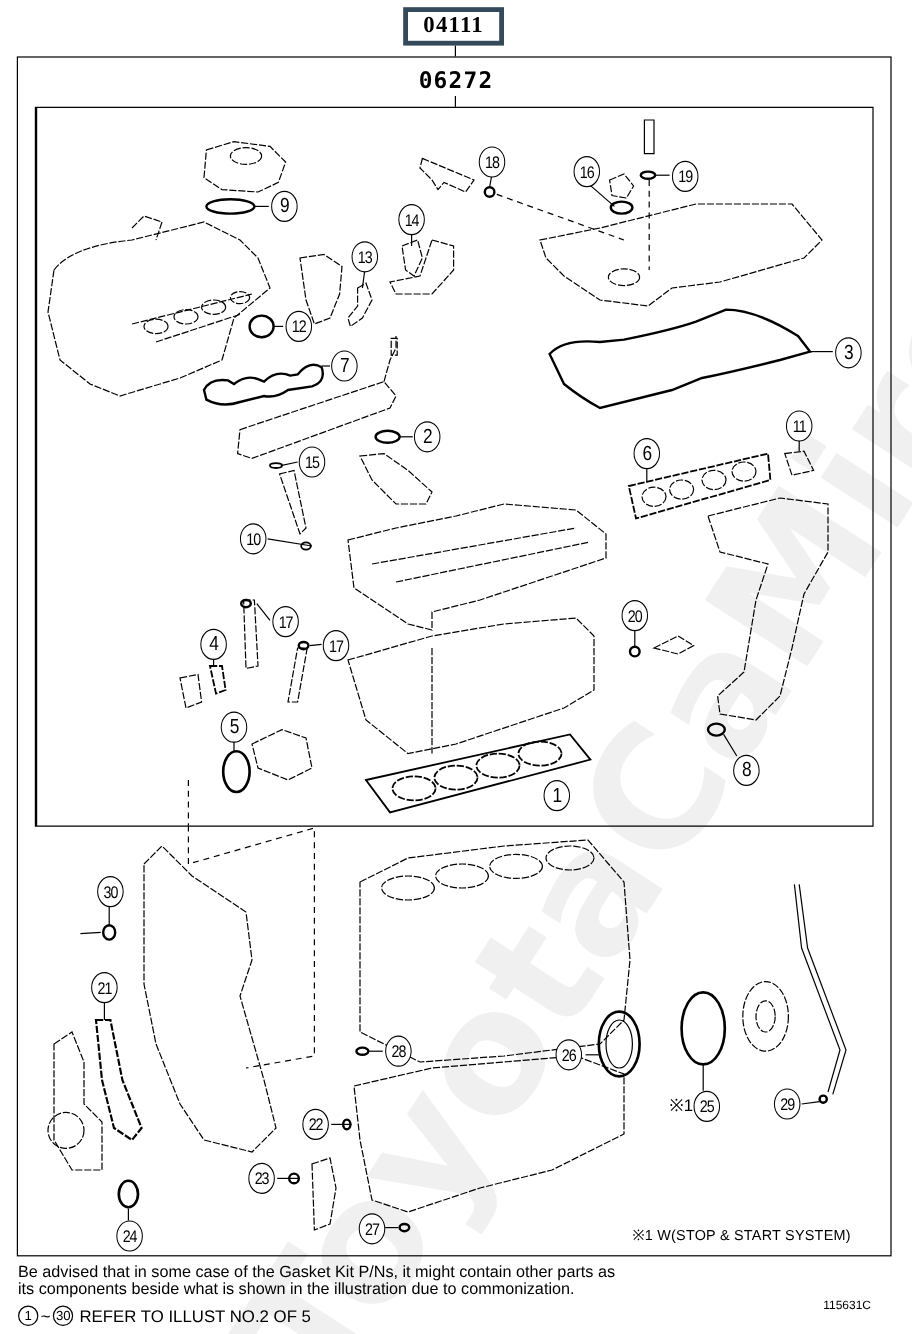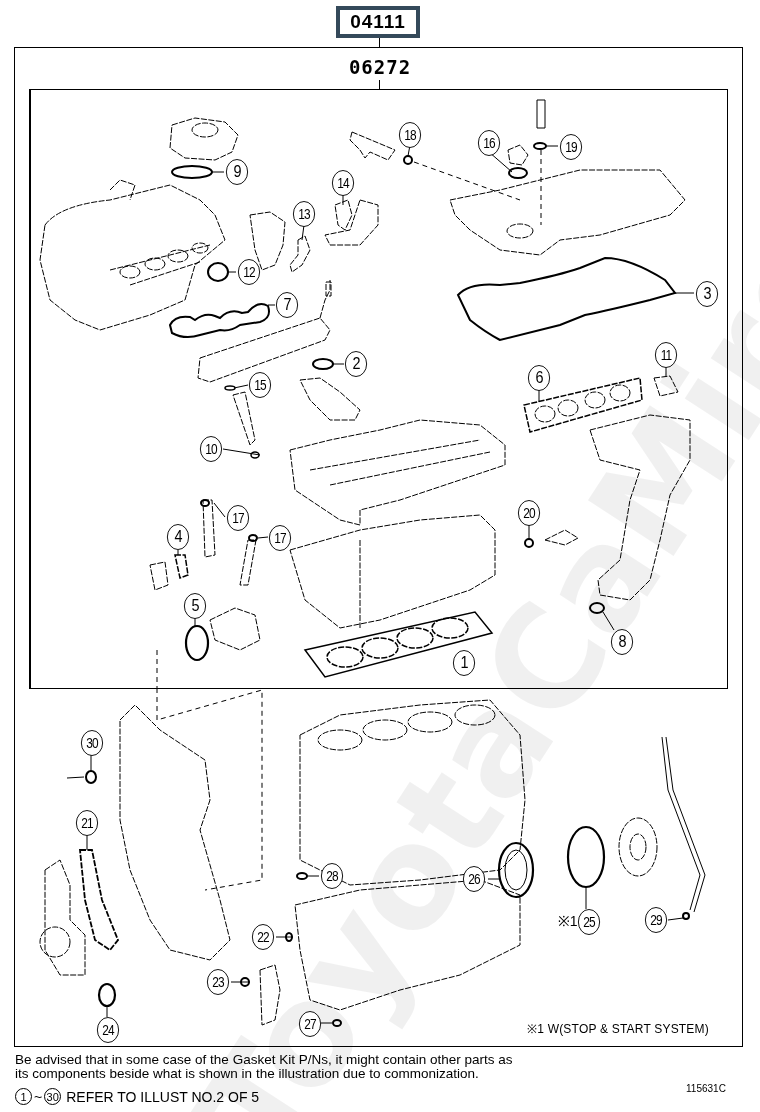--- a/index.html
+++ b/index.html
@@ -1,21 +1,21 @@
 <!DOCTYPE html>
 <html><head>
 <meta charset="utf-8">
 <style>
   html, body { margin: 0; padding: 0; background: #ffffff; }
   body { width: 760px; height: 1112px; position: relative; overflow: hidden;
          font-family: "Liberation Sans", sans-serif; color: #000; }
   .abs { position: absolute; }
   .kit-main { left: 336px; top: 6px; width: 84px; height: 32px; border: 4px solid #34495a;
               box-sizing: border-box; background: #fff; display: flex; align-items: center;
-              justify-content: center; font-family: Liberation Sans, sans-serif;
+              justify-content: center; font-family: Liberation Serif, serif;
               font-weight: bold; font-size: 19px; letter-spacing: 1px; }
   .kit-sub { left: 344px; top: 56px; width: 72px; text-align: center;
              font-family: "DejaVu Sans Mono", monospace; font-weight: bold; font-size: 19px; letter-spacing: 1px; }
   .frame-outer { left: 14px; top: 47px; width: 729px; height: 1000px; border: 1.5px solid #000; box-sizing: border-box; }
   .frame-inner { left: 29px; top: 89px; width: 699px; height: 600px; border: 1.5px solid #000; border-left-width: 2.5px; box-sizing: border-box; }
   .tick { width: 1px; background: #000; }
   svg.drawing { position: absolute; left: 0; top: 0; }
   .callout { position: absolute; width: 26px; height: 26px; border: 1.3px solid #000; border-radius: 50%;
              box-sizing: border-box; display: flex; align-items: center; justify-content: center;
              font-size: 17px; background: #fff; font-family: "Liberation Sans Narrow", "Liberation Sans", sans-serif;

